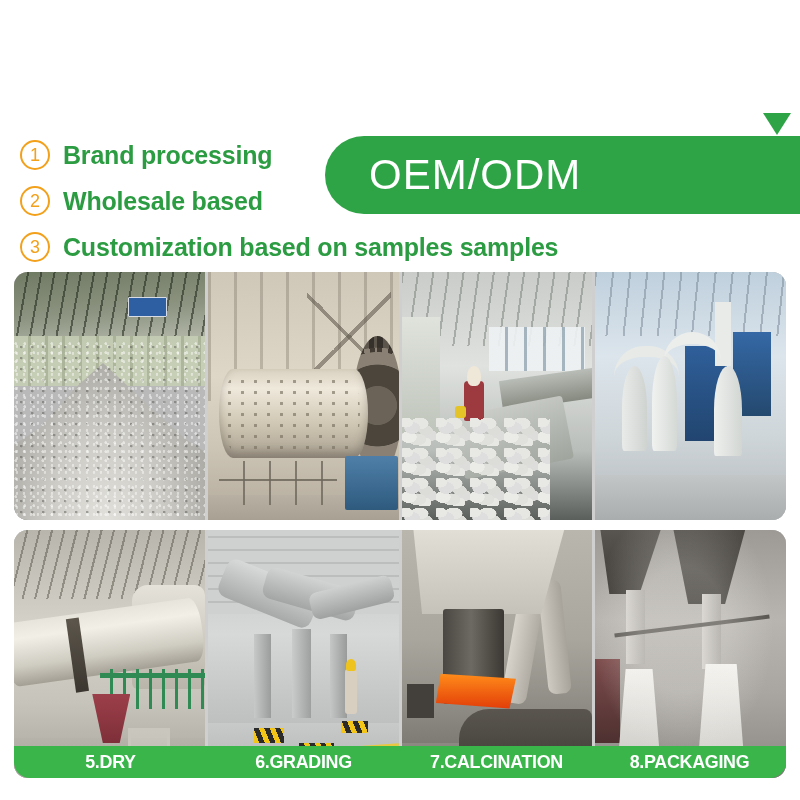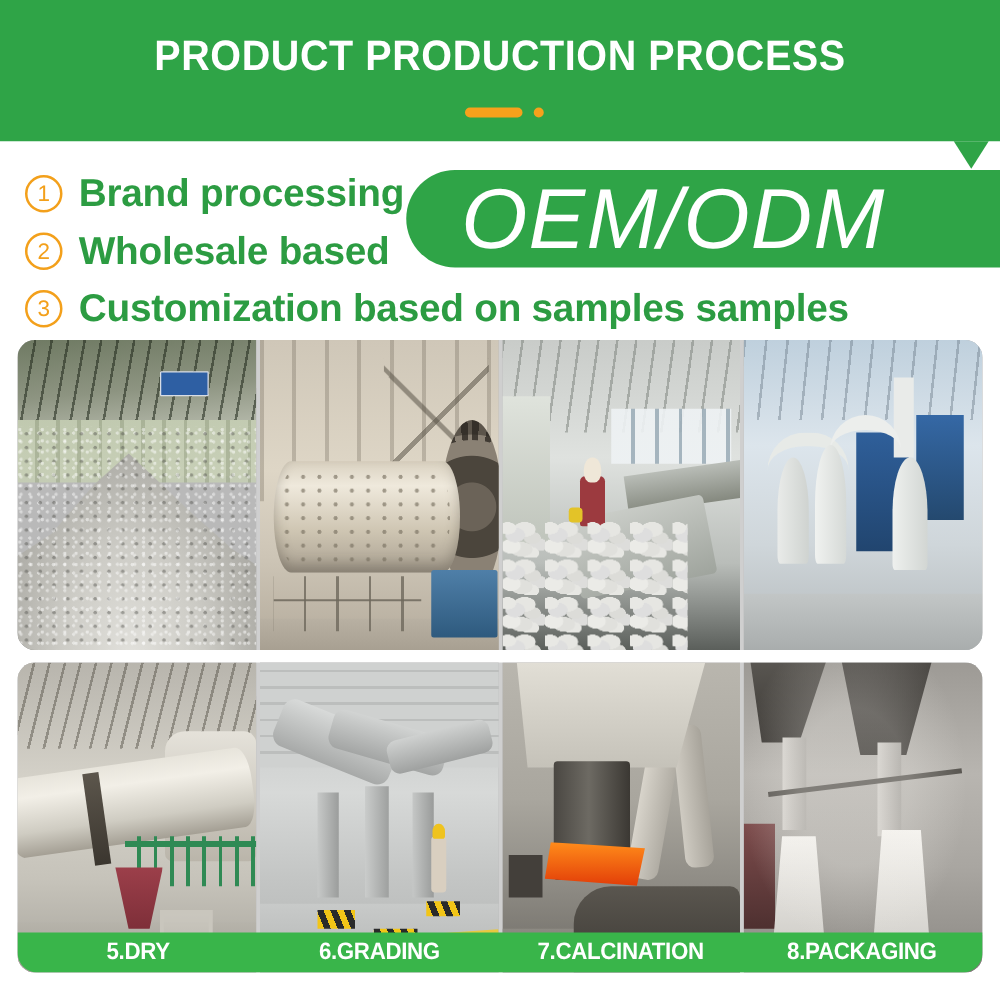--- a/index.html
+++ b/index.html
@@ -46,35 +46,35 @@
     display:flex; align-items:center; height:46px;
   }
   .bullet-num{
     width:30px; height:30px; min-width:30px;
     border:2px solid #f3a01b; border-radius:50%;
     color:#f3a01b; font-size:18px; font-weight:normal;
     display:flex; align-items:center; justify-content:center;
     margin-right:13px; line-height:1;
   }
   .bullet-text{
-    color:#2c9c42; font-size:31px; font-weight:bold;
+    color:#2c9c42; font-size:25px; font-weight:bold;
     letter-spacing:-0.2px; white-space:nowrap;
   }
 
   
   .oem-banner{
     position:absolute; left:325px; top:136px; width:475px; height:78px;
     background:#2fa447;
     border-radius:39px 0 0 39px;
     display:flex; align-items:center; justify-content:flex-start;
     padding-left:44px;
   }
   .oem-text{
-    color:#ffffff; font-size:68px; font-weight:normal;
-    letter-spacing:1px; line-height:1; white-space:nowrap;font-style:italic;
+    color:#ffffff; font-size:42px; font-weight:normal;
+    letter-spacing:1px; line-height:1; white-space:nowrap;
   }
 
   
   .grid-row{
     position:absolute; left:14px; width:772px; height:248px;
     border-radius:14px; overflow:hidden; background:#cfcfcf;
   }
   .row1{ top:272px; }
   .row2{ top:530px; }
 
@@ -322,25 +322,20 @@
   .pk-floor{ position:absolute; left:0; right:0; bottom:0; height:12%;
     background:linear-gradient(180deg,#8f8c87,#7c7974); }
   .pk-dust{ position:absolute; left:0; top:0; right:0; bottom:0;
     background:radial-gradient(ellipse at 46% 40%, rgba(240,238,233,.28) 0 30%, transparent 62%); }
 </style>
 </head>
 <body>
 
 <div class="page">
 
-  <div class="header">
-    <div class="header-title">PRODUCT PRODUCTION PROCESS</div>
-    <div class="header-dash"></div>
-    <div class="header-dot"></div>
-  </div>
   <div class="header-notch"></div>
 
   <div class="bullets">
     <div class="bullet-row">
       <div class="bullet-num">1</div>
       <div class="bullet-text">Brand processing</div>
     </div>
     <div class="bullet-row">
       <div class="bullet-num">2</div>
       <div class="bullet-text">Wholesale based</div>

